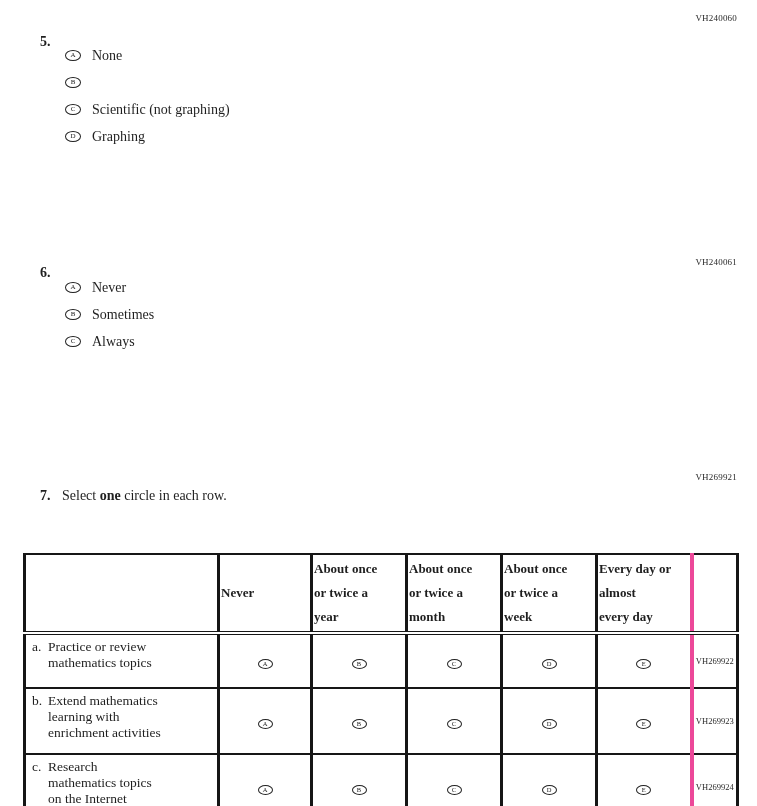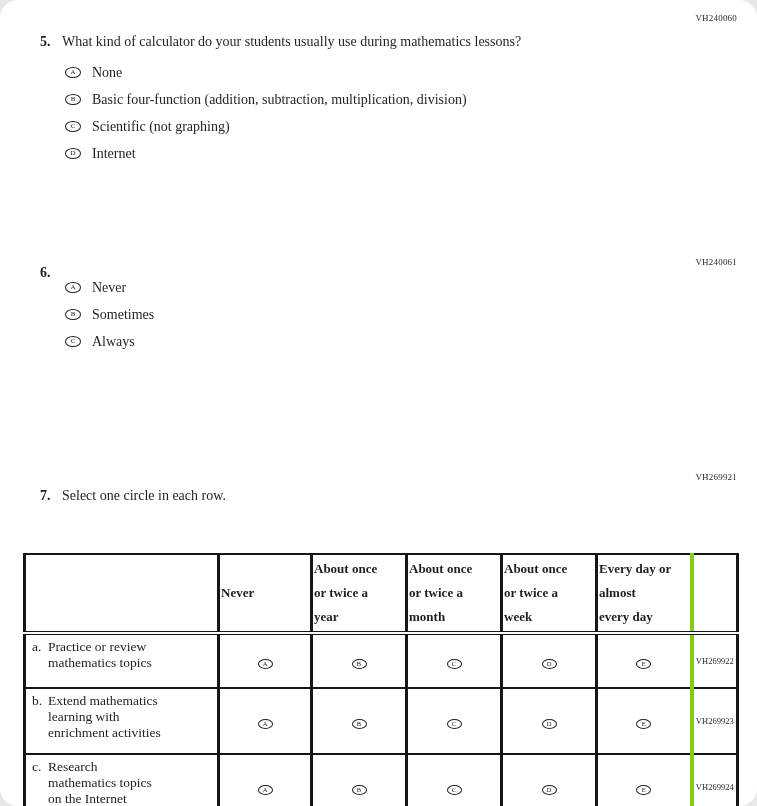--- a/index.html
+++ b/index.html
@@ -4,21 +4,20 @@
 <style>
   html, body { margin: 0; padding: 0; background: #e8e8e8; }
   .page {
     position: relative;
     width: 757px;
     height: 806px;
     background: #ffffff;
     font-family: "Liberation Serif", "DejaVu Serif", serif;
     color: #1f1f1f;
     overflow: hidden;
-    border-radius: 18px;
   }
   .vcode {
     position: absolute;
     right: 20px;
     font-size: 9px;
     color: #2a2a2a;
     letter-spacing: 0.2px;
   }
   .question {
     position: absolute;
@@ -52,21 +51,21 @@
     width: 16px;
     height: 11px;
     border: 1px solid #222;
     border-radius: 50%;
     font-size: 7px;
     line-height: 1;
     color: #222;
     box-sizing: border-box;
   }
   .option .olabel { margin-left: 11px; font-size: 14px; }
-  .bold { font-weight: normal; text-align: center; }
+  .bold { font-weight: bold; text-align: center; }
 
   table.freq {
     position: absolute;
     top: 553px;
     left: 23px;
     width: 713px;
     border-collapse: collapse;
     table-layout: fixed;
     background: #fff;
   }
@@ -90,66 +89,64 @@
   table.freq td.label-cell {
     vertical-align: top;
     padding: 4px 4px 4px 6px;
     font-size: 13.5px;
   }
   .row-item { display: flex; }
   .item-letter { flex: none; width: 16px; line-height: 16px; font-size: 13.5px; }
   .item-text { line-height: 16px; font-size: 13.5px; }
   table.freq td.circle-cell { text-align: center; vertical-align: middle; }
   table.freq td.circle-cell .oval { width: 15px; height: 10px; font-size: 6.5px; }
-  table.freq .code-left { border-left: 4px solid #84cc16; font-family: Liberation Serif, serif; }
+  table.freq .code-left { border-left: 4px solid #ec4899; font-family: Liberation Serif, serif; }
   table.freq td.code-cell {
     font-size: 8.5px;
     text-align: center;
     vertical-align: middle;
     padding: 0 1px;
     color: #2a2a2a;
   }
   tr.row-a td { height: 44px; }
   tr.row-b td { height: 56px; }
   tr.row-c td { height: 56px; }
 </style>
 </head>
 <body>
 
 <div class="page">
 
   <div class="vcode" style="top:13px">VH240060</div>
   <div class="question q5" style="top:33px">
     <span class="qnum">5.</span>
     <div class="qbody">
-      <div class="qtext">What kind of calculator do your students usually use during mathematics lessons?</div>
       <div class="options">
         <div class="option">
           <span class="oval">
               <span>A</span>
             </span>
           <span class="olabel">None</span>
         </div>
         <div class="option">
           <span class="oval">
               <span>B</span>
             </span>
-          <span class="olabel">Basic four-function (addition, subtraction, multiplication, division)</span>
         </div>
         <div class="option">
           <span class="oval">
               <span>C</span>
             </span>
           <span class="olabel">Scientific (not graphing)</span>
         </div>
         <div class="option">
           <span class="oval">
               <span>D</span>
             </span>
-          <span class="olabel">Internet</span>
+          <span class="olabel">Graphing</span>
         </div>
       </div>
     </div>
   </div>
 
   <div class="vcode" style="top:257px">VH240061</div>
   <div class="question q6" style="top:264px">
     <span class="qnum">6.</span>
     <div class="qbody">
       <div class="options">

